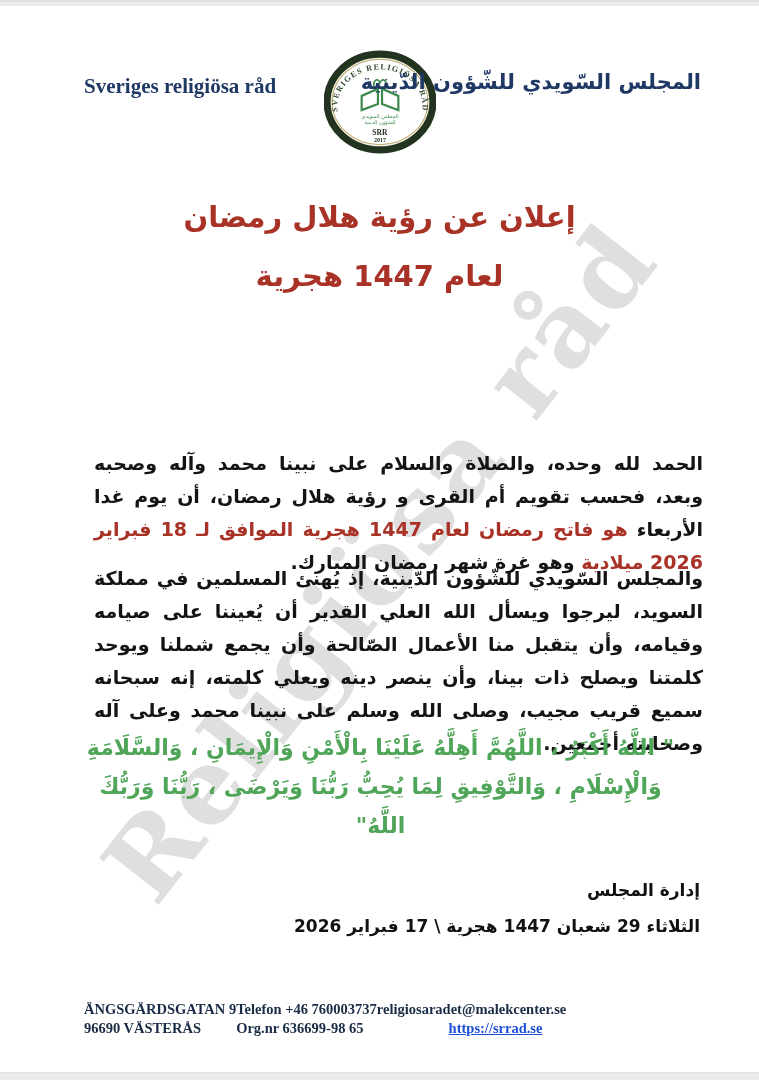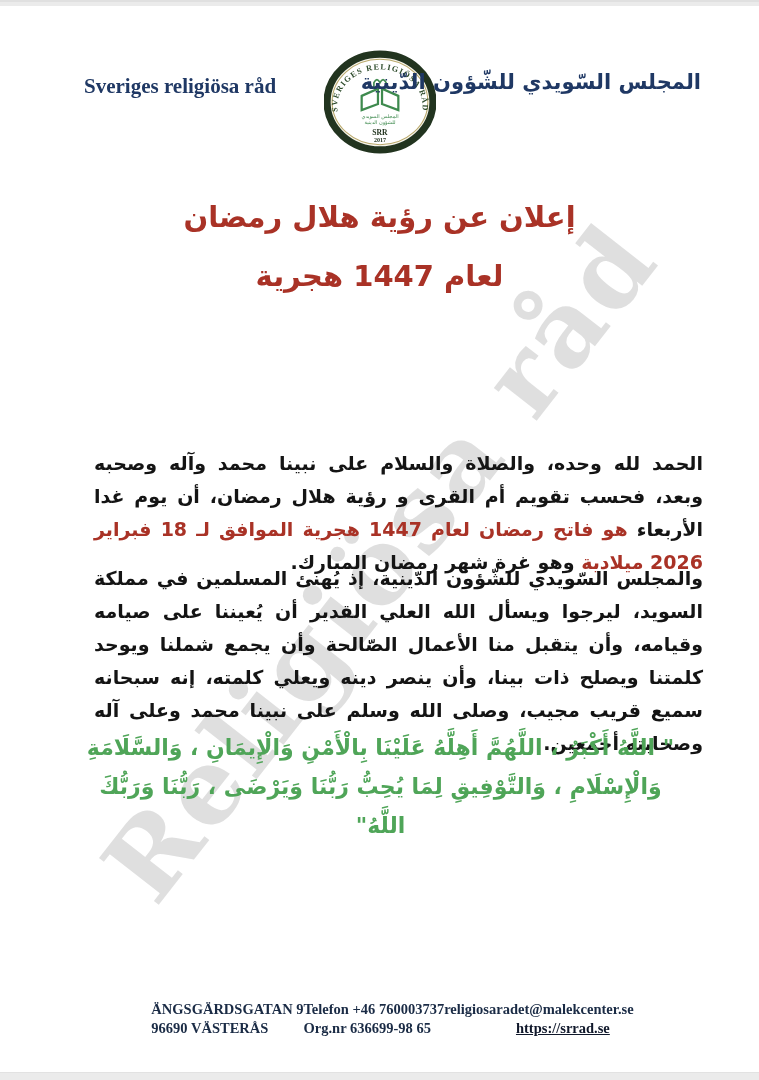--- a/index.html
+++ b/index.html
@@ -75,28 +75,28 @@
   .signature {
     position: absolute; top: 880px; right: 59px;
     direction: rtl; text-align: right;
     font-weight: bold; font-size: 17px; color: #111;
   }
   .signature .sig-date { margin-top: 16px; }
 
   
   .footer {
     position: absolute; top: 1000px; left: 84px; right: 58px;
-    display: flex; justify-content: center;
+    display: flex; justify-content: flex-start;
     font-family: "Liberation Serif", serif;
     font-weight: bold; font-size: 14.5px; line-height: 19px; color: #1a2b45;
   }
   .footer .col { white-space: nowrap; }
   .footer .col.center-col { text-align: center; }
   .footer a.site-link {
-    color: #0f172a; text-decoration: underline; font-weight: bold;
+    color: #1d4ed8; text-decoration: underline; font-weight: bold;
     display: inline-block;
     margin-left: 48px;
   }
 </style>
 </head>
 <body>
 
 <div class="page">
 
   <div class="edge-strip top"></div>
@@ -136,20 +136,24 @@
       <div>لعام 1447 هجرية</div>
     </div>
 
 
     <div class="para p1"><span>الحمد لله وحده، والصلاة والسلام على نبينا محمد وآله وصحبه وبعد، فحسب تقويم أم القرى و رؤية هلال رمضان، أن يوم غدا الأربعاء </span><span class="red-inline">هو فاتح رمضان لعام 1447 هجرية الموافق لـ 18 فبراير 2026 ميلادية</span><span> وهو غرة شهر رمضان المبارك.</span></div>
 
     <div class="para p2">والمجلس السّويدي للشّؤون الدّينية، إذ يُهنئ المسلمين في مملكة السويد، ليرجوا ويسأل الله العلي القدير أن يُعيننا على صيامه وقيامه، وأن يتقبل منا الأعمال الصّالحة وأن يجمع شملنا ويوحد كلمتنا ويصلح ذات بينا، وأن ينصر دينه ويعلي كلمته، إنه سبحانه سميع قريب مجيب، وصلى الله وسلم على نبينا محمد وعلى آله وصحابته أجمعين.</div>
 
     <div class="dua">" اللَّهُ أَكْبَرُ ، اللَّهُمَّ أَهِلَّهُ عَلَيْنَا بِالْأَمْنِ وَالْإِيمَانِ ، وَالسَّلَامَةِ وَالْإِسْلَامِ ، وَالتَّوْفِيقِ لِمَا يُحِبُّ رَبُّنَا وَيَرْضَى ، رَبُّنَا وَرَبُّكَ اللَّهُ"</div>
 
+    <div class="signature">
+      <div>إدارة المجلس</div>
+      <div class="sig-date">الثلاثاء 29 شعبان 1447 هجرية \ 17 فبراير 2026</div>
+    </div>
 
     <div class="footer">
       <div class="col">
         <div>ÄNGSGÄRDSGATAN 9</div>
         <div>96690 VÄSTERÅS</div>
       </div>
       <div class="col">
         <div>Telefon +46 760003737</div>
         <div>Org.nr 636699-98 65</div>
       </div>

